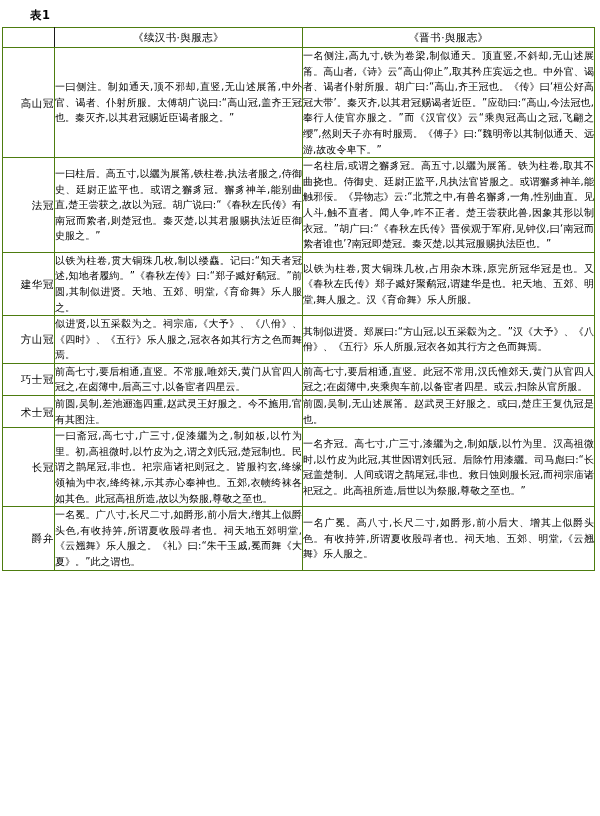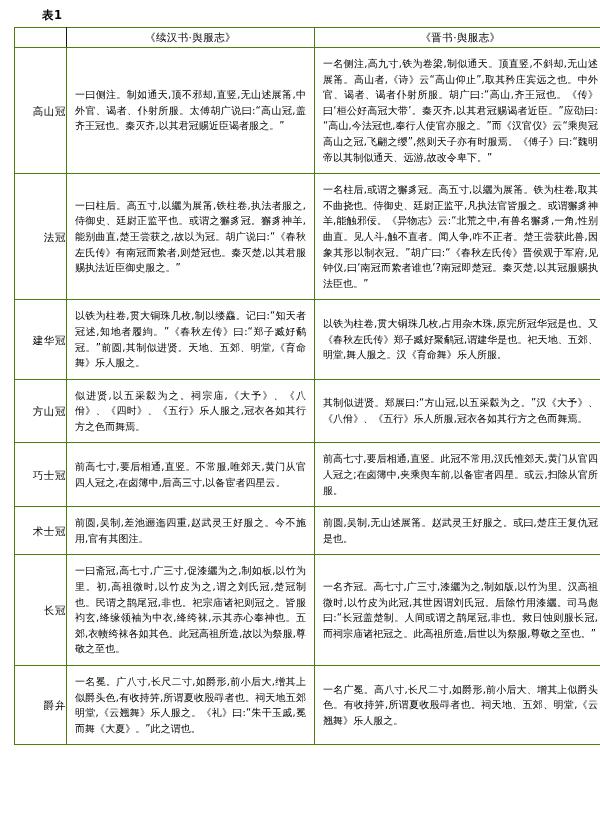--- a/index.html
+++ b/index.html
@@ -13,21 +13,21 @@
     height: 816px;
     font-family: "DejaVu Sans", "Liberation Sans", sans-serif;
     color: #000000;
     overflow: hidden;
   }
   .page {
     position: relative;
     width: 600px;
     height: 816px;
     box-sizing: border-box;
-    padding: 6px 4px 0 12px;
+    padding: 6px 4px 0 0;
     border-radius: 32px;
   }
   .table-caption {
     font-size: 11.5px;
     font-weight: bold;
     letter-spacing: 0.5px;
     margin: 2px 0 5px 30px;
     line-height: 14px;
   }
   table.compare {
@@ -65,21 +65,21 @@
   td.body {
     font-size: 10px;
     line-height: 15.6px;
     text-align: justify;
     text-justify: inter-ideograph;
     padding: 3px 4px 3px 4px;
     vertical-align: middle;
     letter-spacing: 0.05px;
   }
   td.body p {
-    margin: 8px;
+    margin: 0;
     text-indent: 0;
   }
 </style>
 </head>
 <body>
 
 <div class="page">
 
   <div class="table-caption">表1</div>
 

